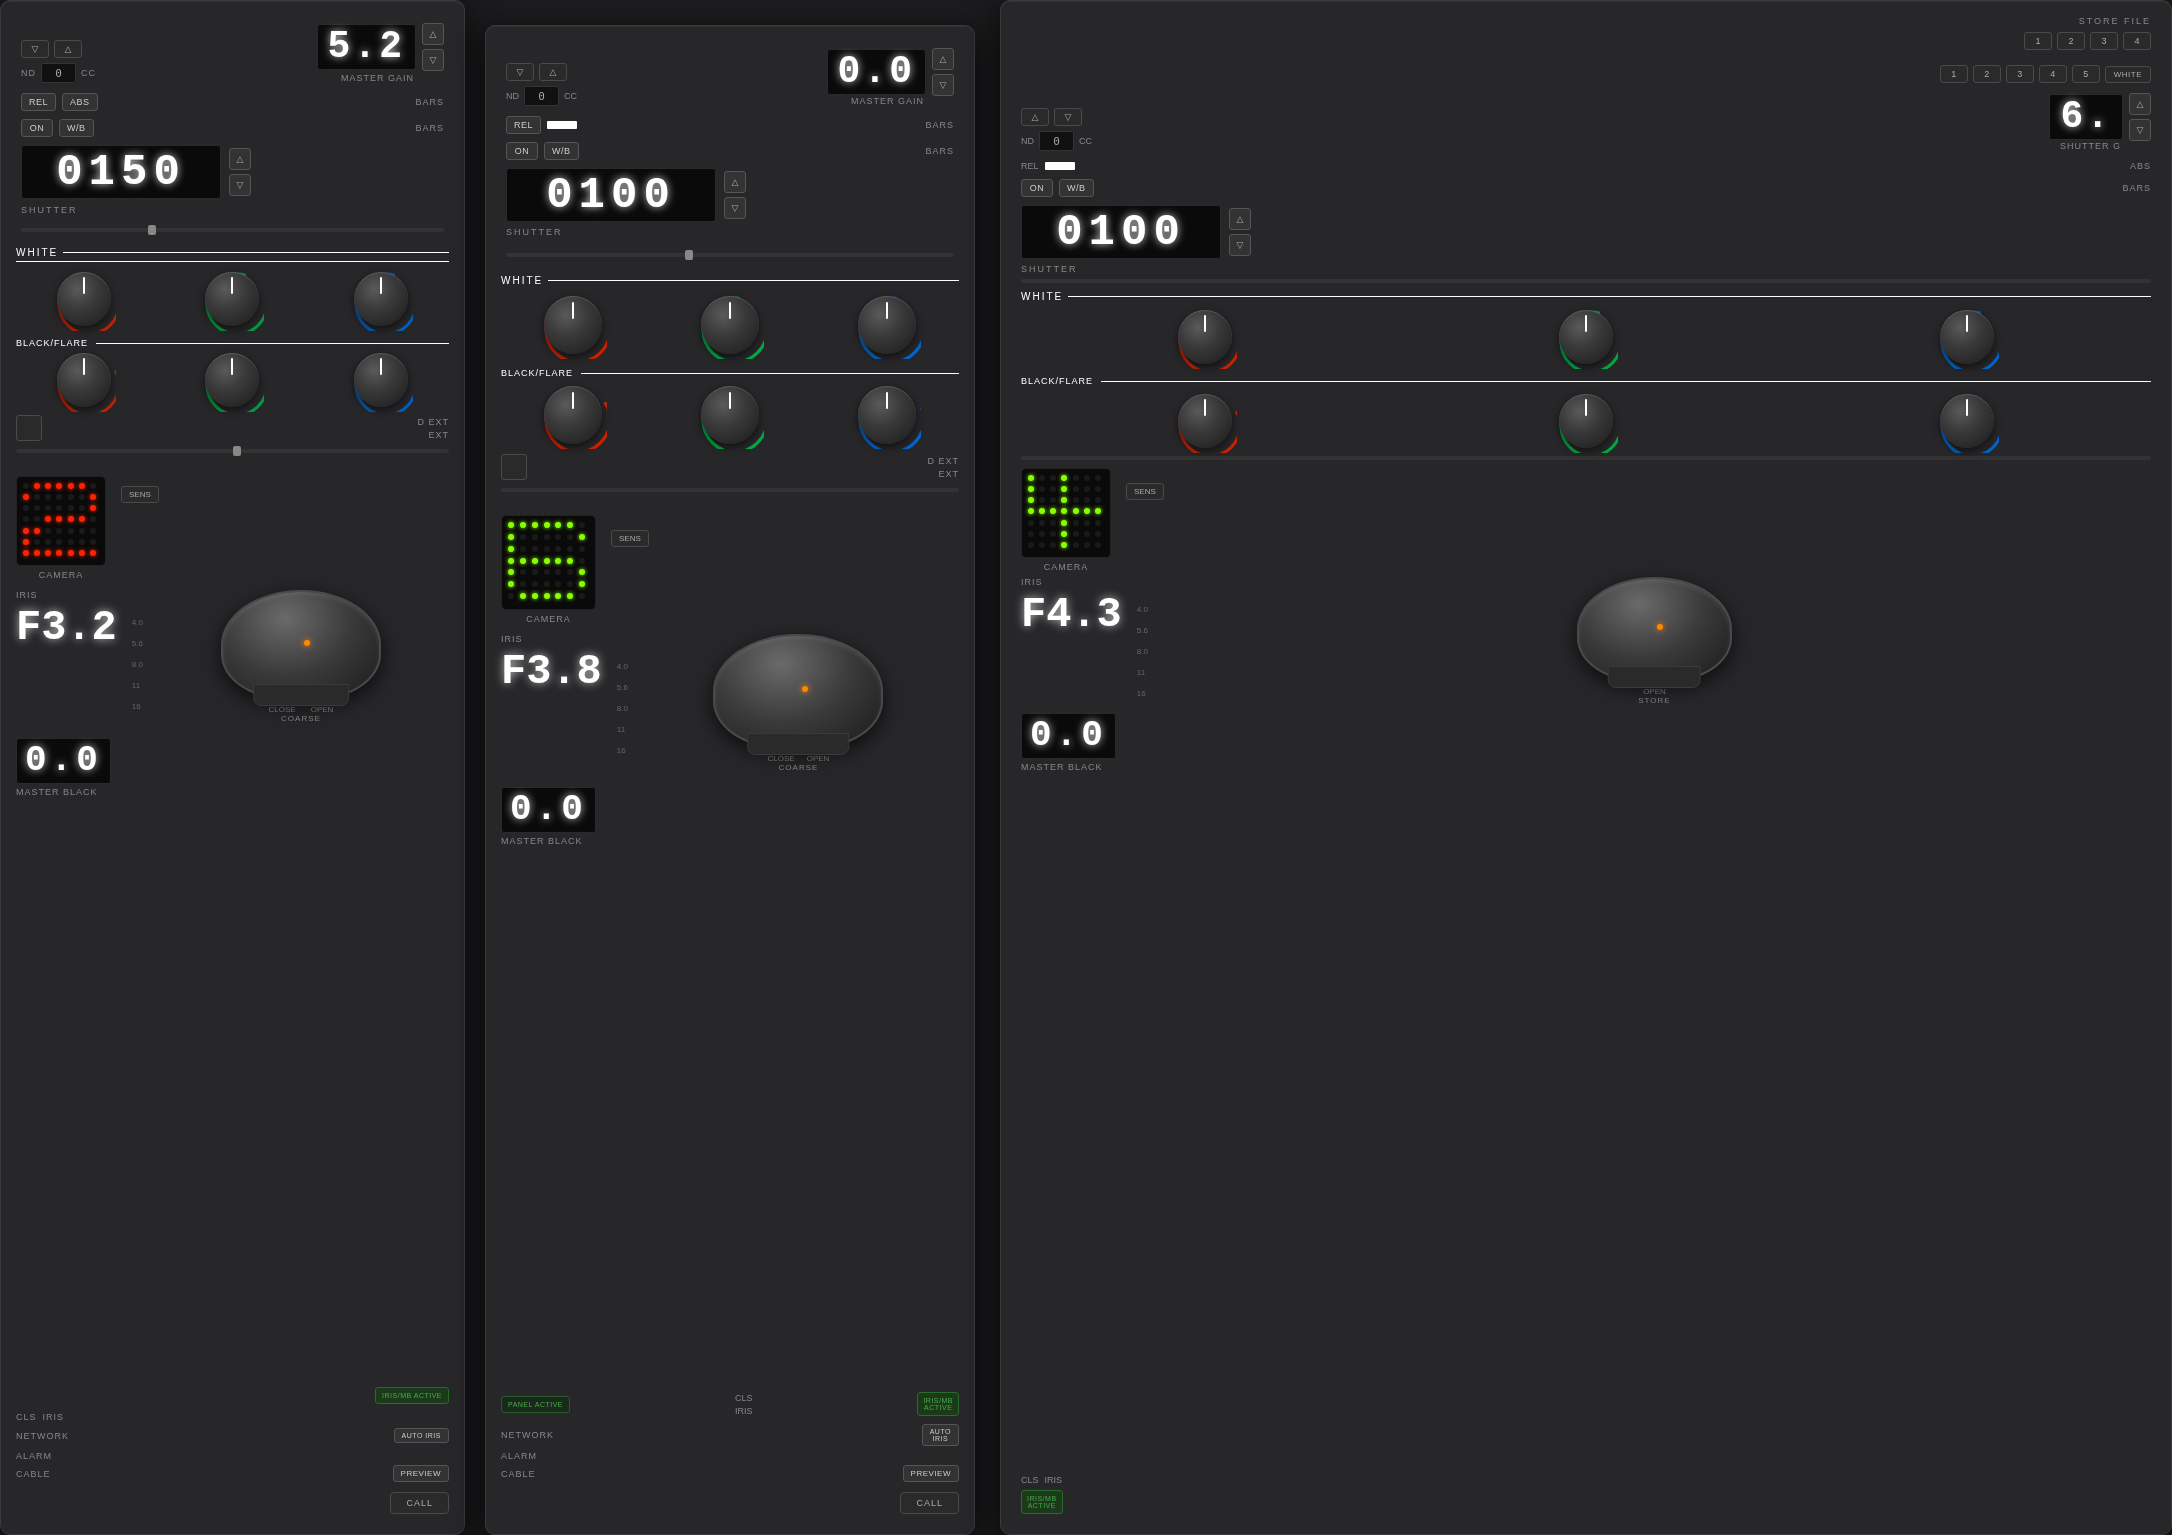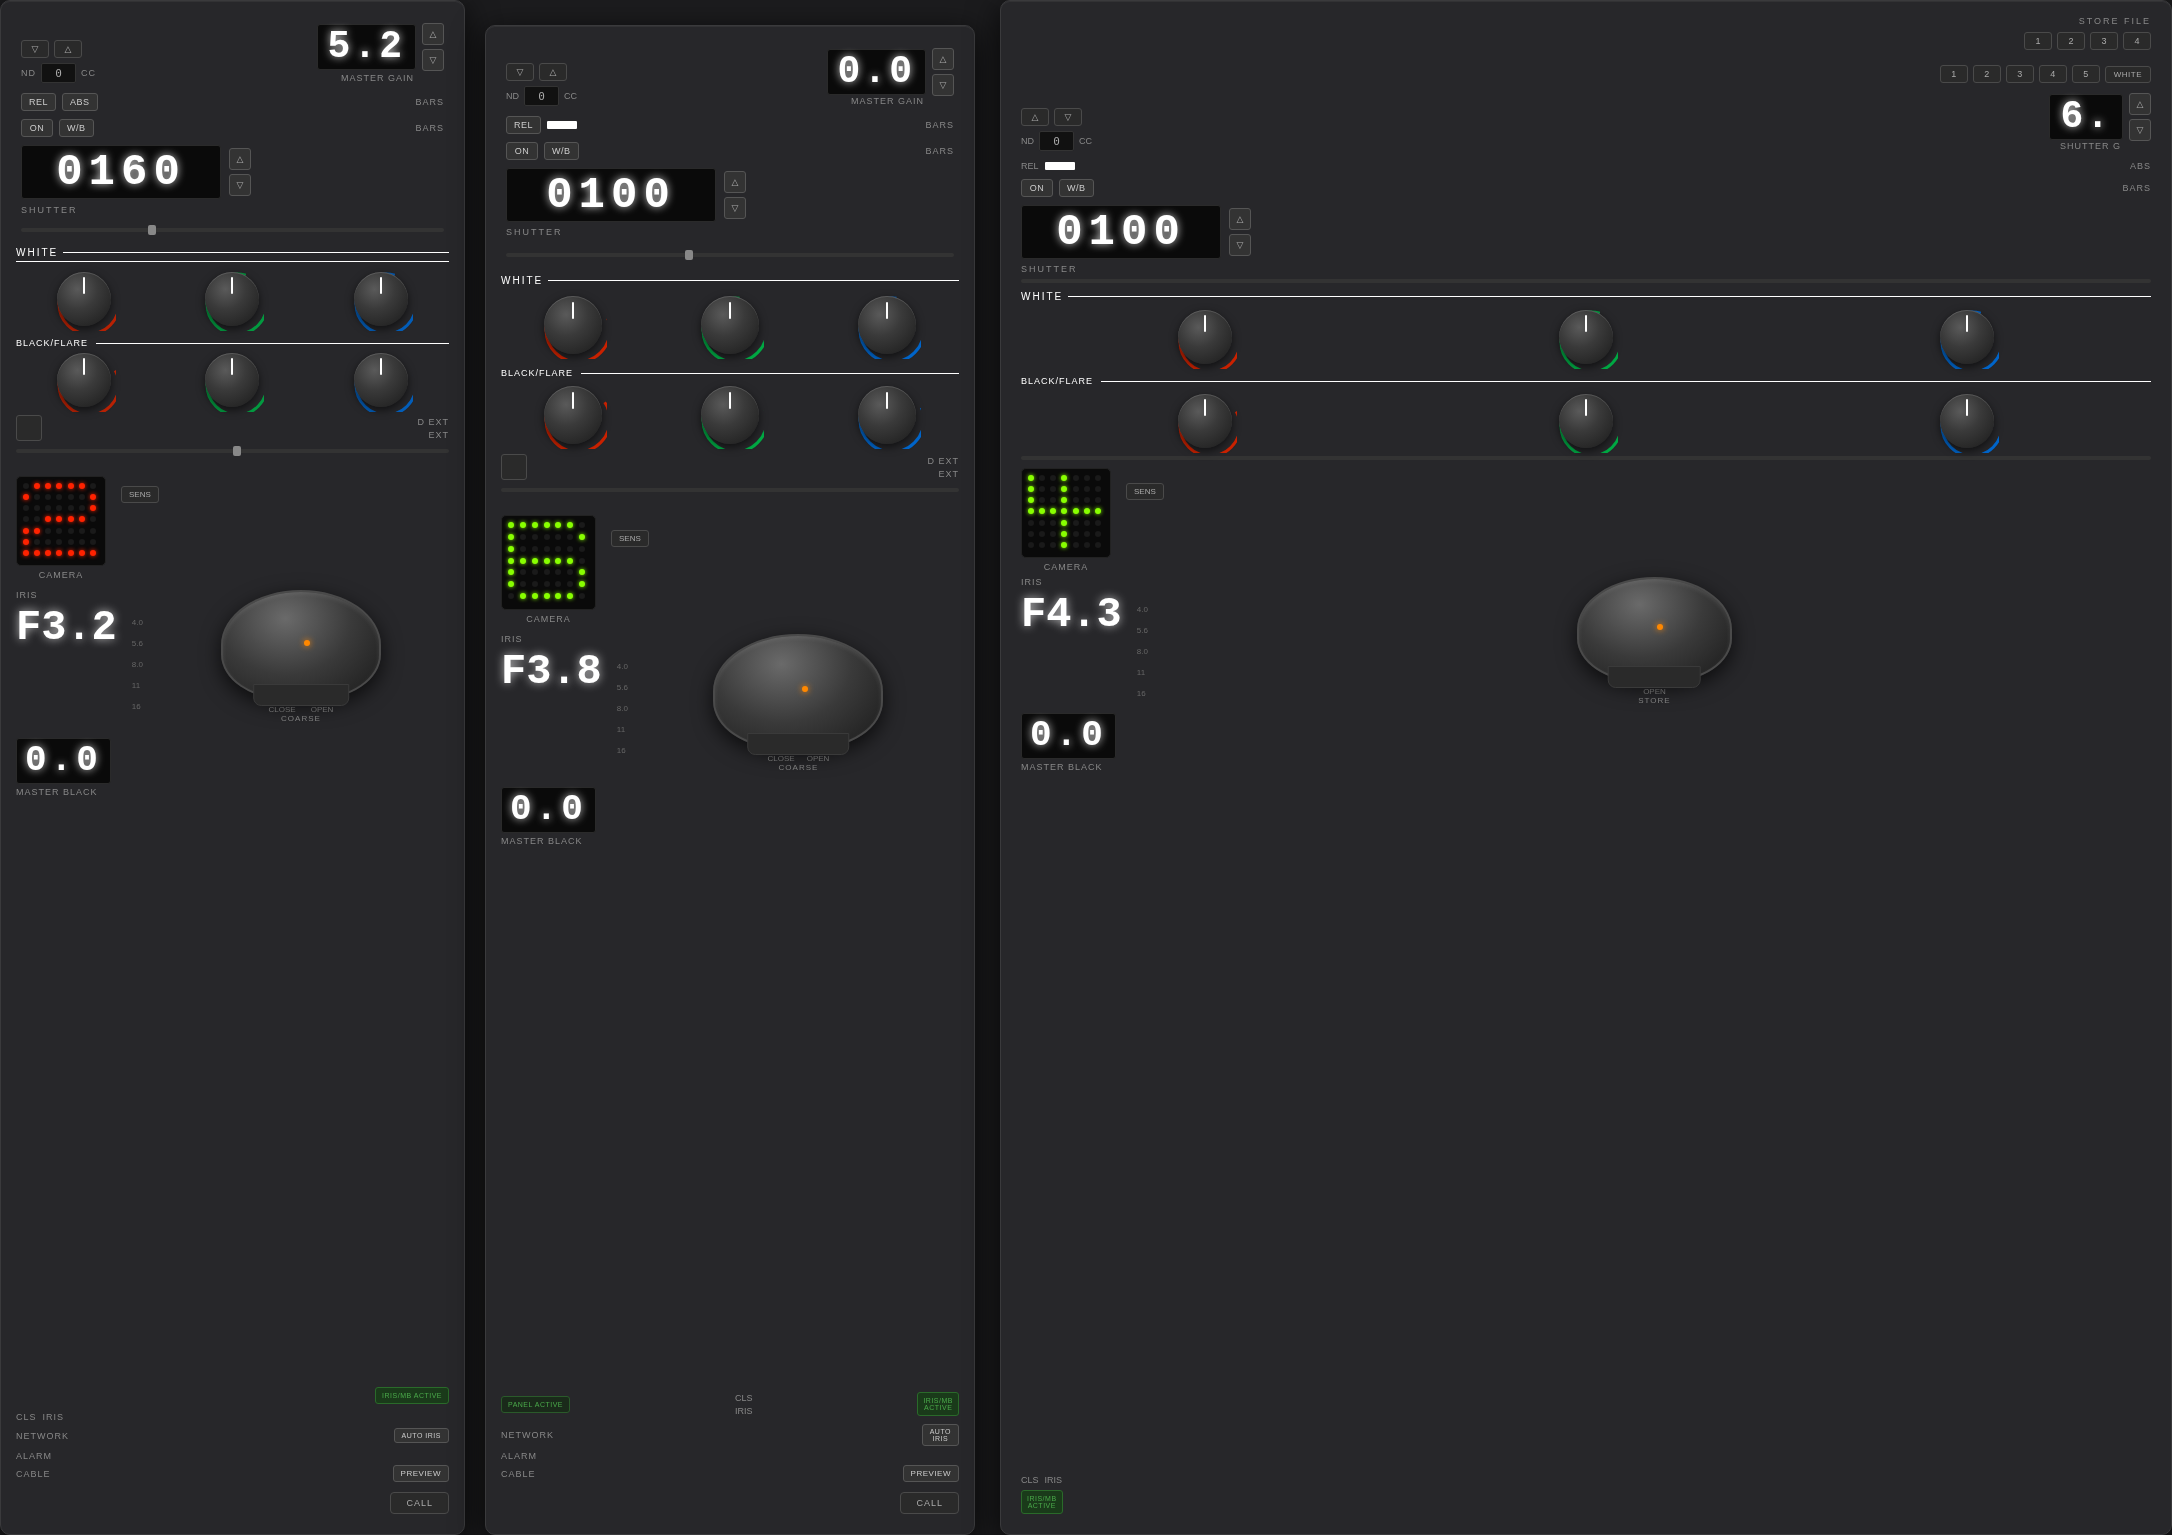--- a/index.html
+++ b/index.html
@@ -290,21 +290,21 @@
 
       <div style="display:flex; gap:6px; margin-bottom:8px; align-items:center;">
         <div class="ctrl-btn" style="font-size:9px;">ON</div>
         <div class="ctrl-btn" style="font-size:9px;">W/B</div>
         <div style="flex:1;"></div>
         <span style="color:#888;font-size:9px;letter-spacing:1px;">BARS</span>
       </div>
 
       <div style="display:flex; align-items:center; margin-bottom:6px;">
         <div class="seg-display" style="width:200px; justify-content:center;">
-          <span class="seg-digit" style="font-size:44px; letter-spacing:6px;">0160</span>
+          <span class="seg-digit" style="font-size:44px; letter-spacing:6px;">0150</span>
         </div>
         <div style="display:flex; flex-direction:column; gap:4px; margin-left:8px;">
           <div class="tri-btn">△</div>
           <div class="tri-btn">▽</div>
         </div>
       </div>
       <div class="display-label" style="color:#888;font-size:9px;text-align:left;letter-spacing:2px;">SHUTTER</div>
     </div>
 
     <div style="margin: 5px 20px; height:4px; background:#333; border-radius:2px; position:relative;">

